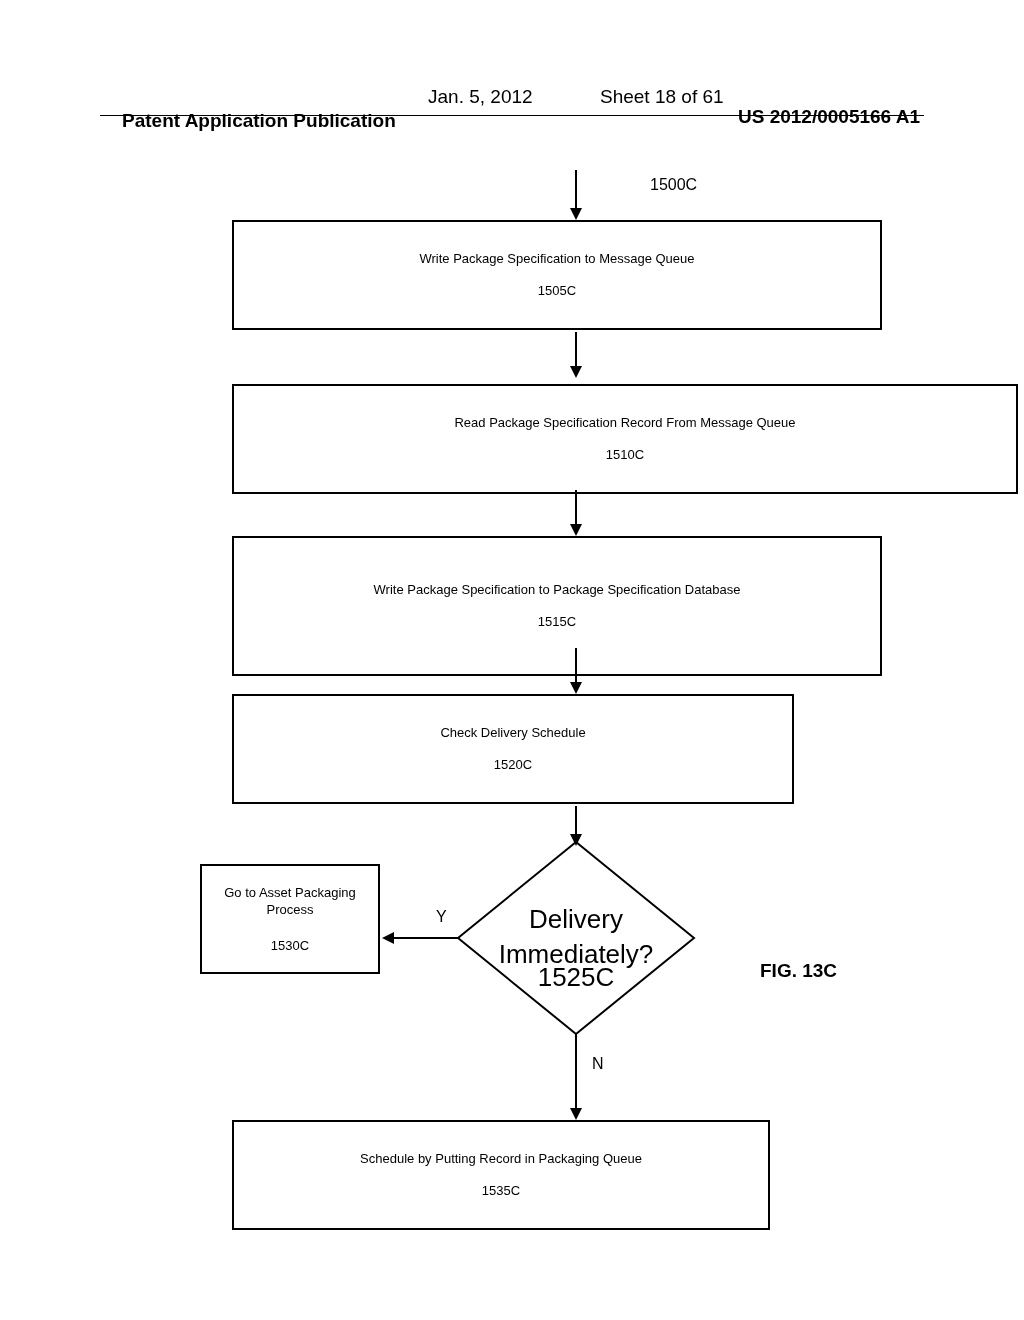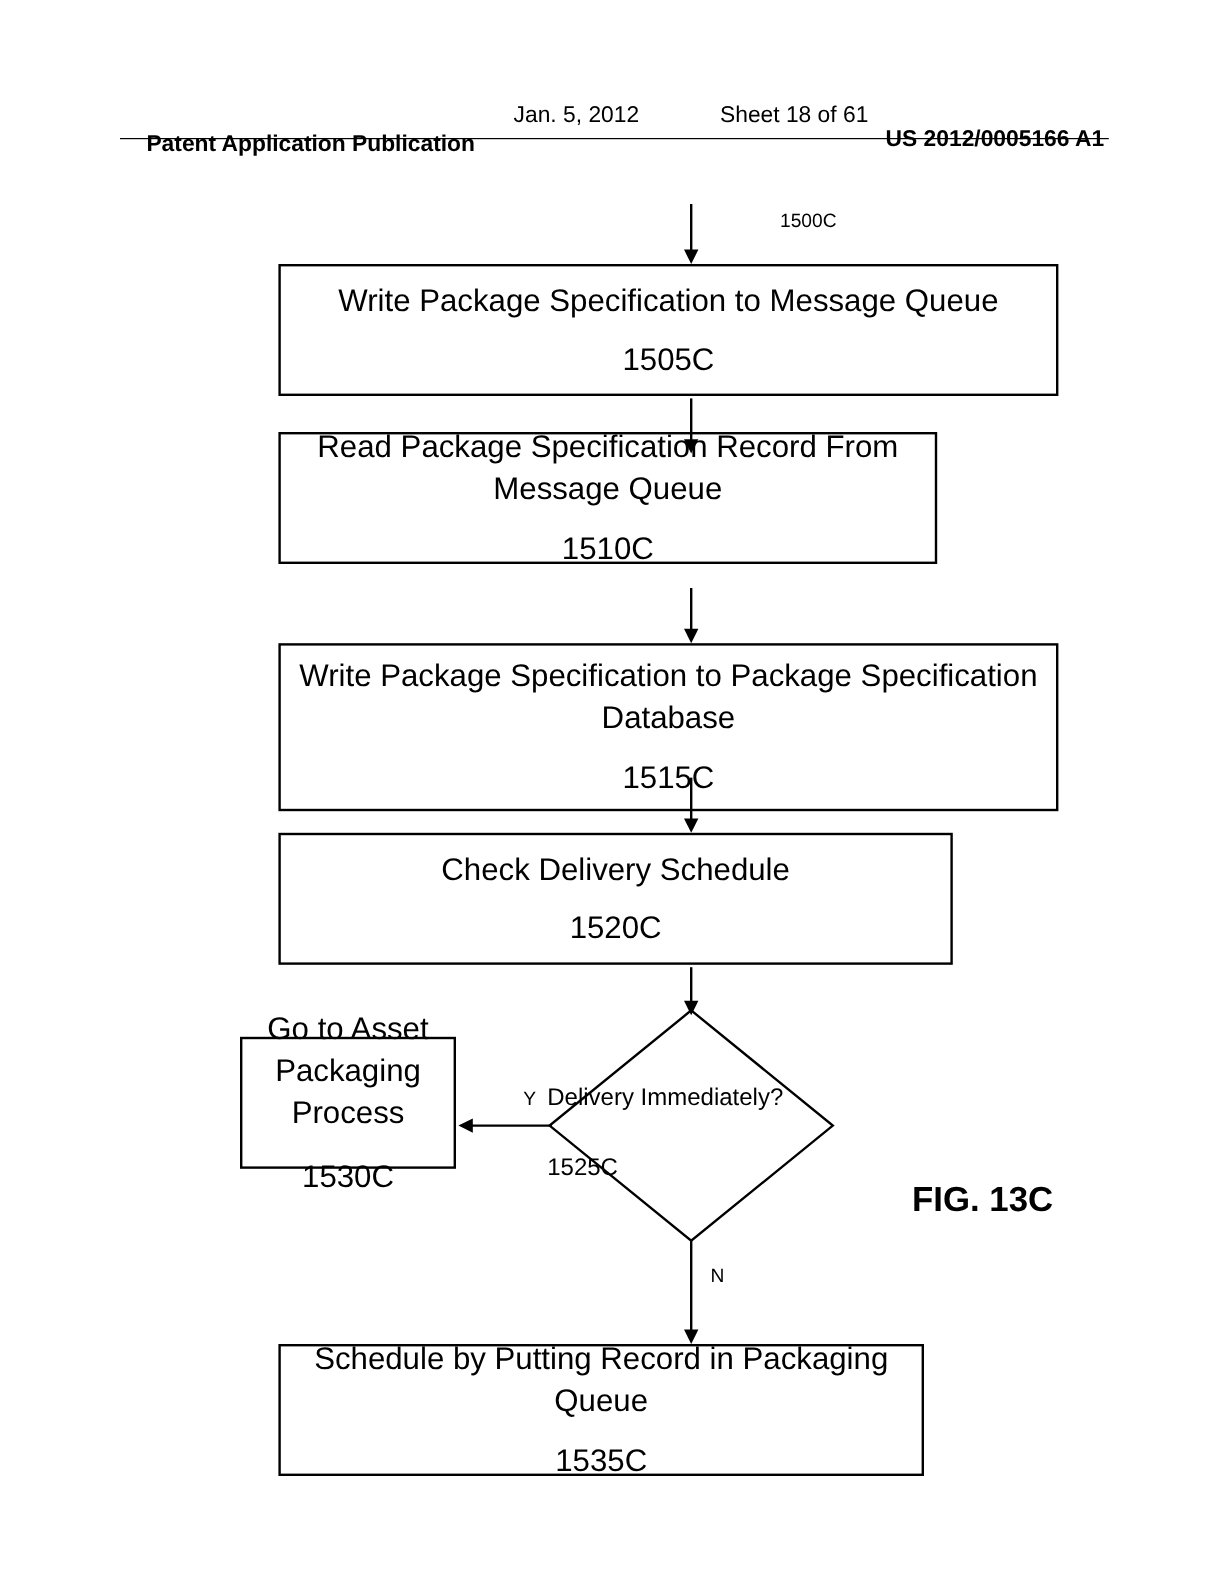--- a/index.html
+++ b/index.html
@@ -50,21 +50,21 @@
     width: 824px;
     height: 1px;
     background: #000;
   }
 
   
   .box {
     position: absolute;
     border: 2px solid #000;
     text-align: center;
-    font-size: 26px;
+    font-size: 13px;
     line-height: 1.35;
     display: flex;
     flex-direction: column;
     justify-content: center;
     align-items: center;
     padding: 4px;
     box-sizing: border-box;
   }
   .box .title {
     display: block;
@@ -92,35 +92,35 @@
   .diamond-wrap {
     position: absolute;
   }
   .diamond-svg {
     position: absolute;
     left: 0;
     top: 0;
   }
   .diamond-text {
     position: absolute;
-    font-size: 20px;
+    text-align: center;
+    font-size: 26px;
     line-height: 1.35;
     width: 100%;
   }
 
   .label {
     position: absolute;
     font-size: 16px;
   }
 
   .fig-label {
     position: absolute;
-    font-size: 29px;
+    font-size: 19px;
     font-weight: bold;
-    margin-top: 24px;
   }
 </style>
 </head>
 <body>
 
 <div class="page">
 
   <div class="header">
     <span class="pub-type">Patent Application Publication</span>
     <span class="date">Jan. 5, 2012</span>
@@ -139,21 +139,21 @@
   <div class="box" style="left:232px; top:220px; width:650px; height:110px;">
     <span class="title">Write Package Specification to Message Queue</span>
     <span class="ref">1505C</span>
   </div>
 
   <svg class="arrow" style="left:566px; top:332px; width:20px; height:46px;">
     <line x1="10" y1="0" x2="10" y2="36"></line>
     <polygon points="4,34 16,34 10,46"></polygon>
   </svg>
 
-  <div class="box" style="left:232px; top:360px; width:549px; height:110px;">
+  <div class="box" style="left:232px; top:384px; width:786px; height:110px;">
     <span class="title">Read Package Specification Record From Message Queue</span>
     <span class="ref">1510C</span>
   </div>
 
   <svg class="arrow" style="left:566px; top:490px; width:20px; height:46px;">
     <line x1="10" y1="0" x2="10" y2="36"></line>
     <polygon points="4,34 16,34 10,46"></polygon>
   </svg>
 
   <div class="box" style="left:232px; top:536px; width:650px; height:140px;">

